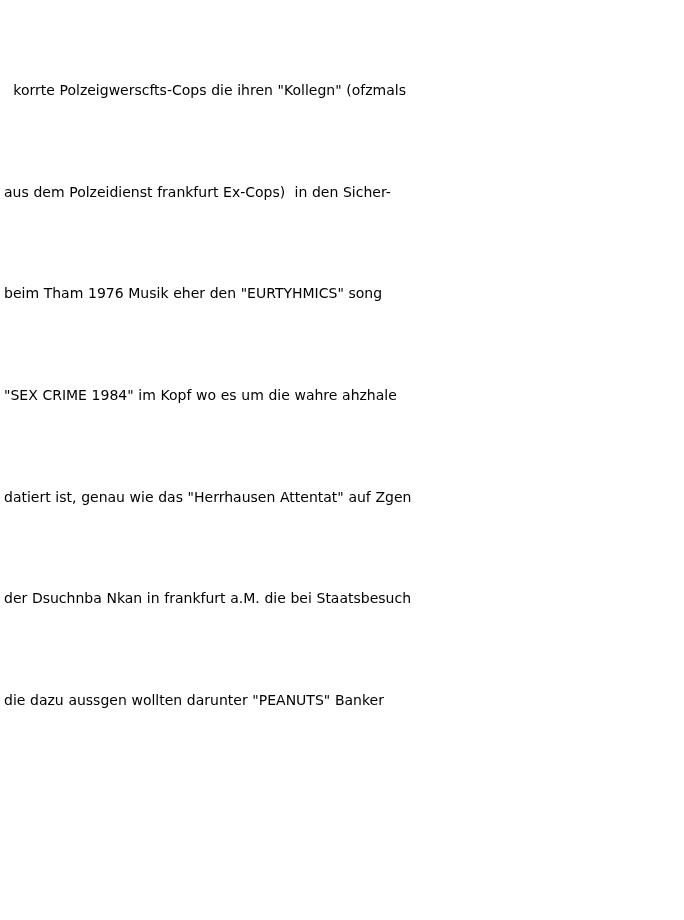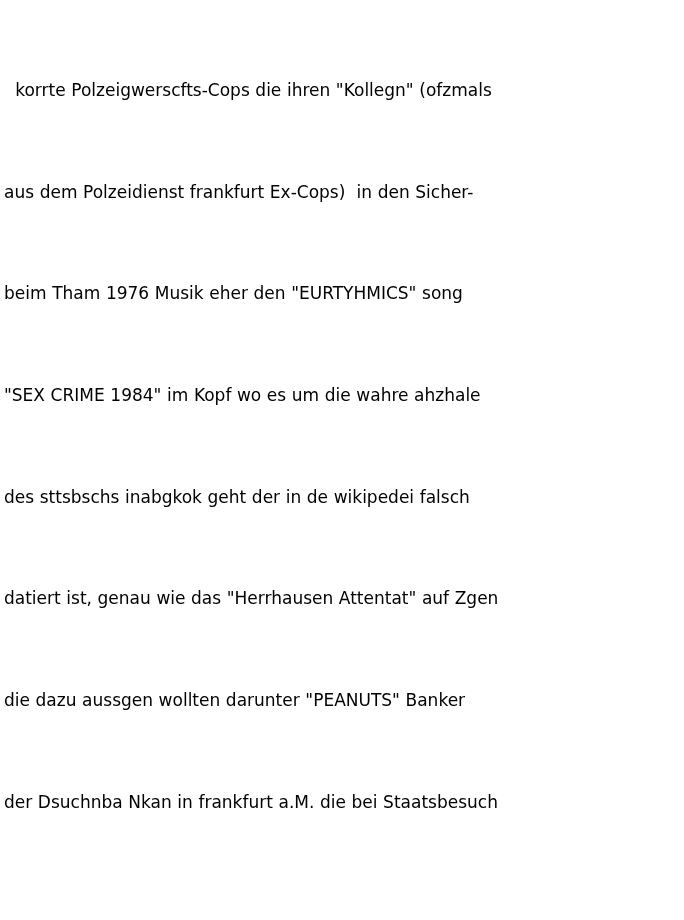--- a/index.html
+++ b/index.html
@@ -26,37 +26,36 @@
     line-height: 33.9px;
     letter-spacing: 0.0px;
     word-spacing: 0.2px;
     white-space: pre-wrap;
     color: #000000;
   }
   .line {
     display: block;
     white-space: pre;
     height: 33.9px;
-    font-size: 17px;
+    font-size: 14px;
     line-height: 33.9px;
   }
 </style>
 </head>
 <body>
 
 <div class="page">
   <div class="text-block">
     <span class="line">  korrte Polzeigwerscfts-Cops die ihren "Kollegn" (ofzmals</span>
     <span class="line">aus dem Polzeidienst frankfurt Ex-Cops)  in den Sicher-</span>
     <span class="line">beim Tham 1976 Musik eher den "EURTYHMICS" song</span>
     <span class="line">"SEX CRIME 1984" im Kopf wo es um die wahre ahzhale</span>
-    <span class="line">des sttsbschs inabgkok geht der in de wikipedei falsch</span>
     <span class="line">datiert ist, genau wie das "Herrhausen Attentat" auf Zgen</span>
+    <span class="line">der Dsuchnba Nkan in frankfurt a.M. die bei Staatsbesuch</span>
     <span class="line">die dazu aussgen wollten darunter "PEANUTS" Banker</span>
-    <span class="line">der Dsuchnba Nkan in frankfurt a.M. die bei Staatsbesuch</span>
     
     
     
     
     
     
     
     
     
     

